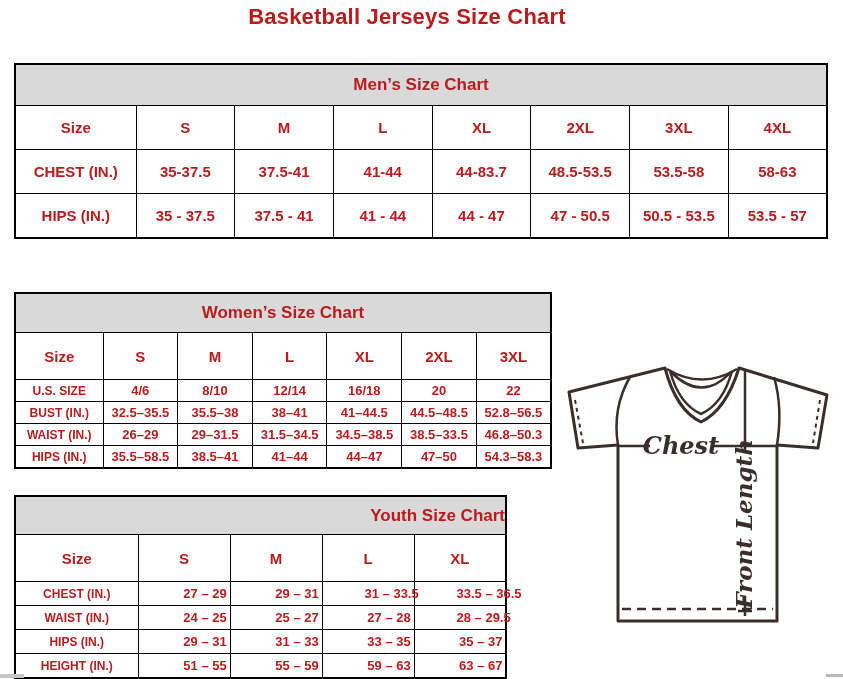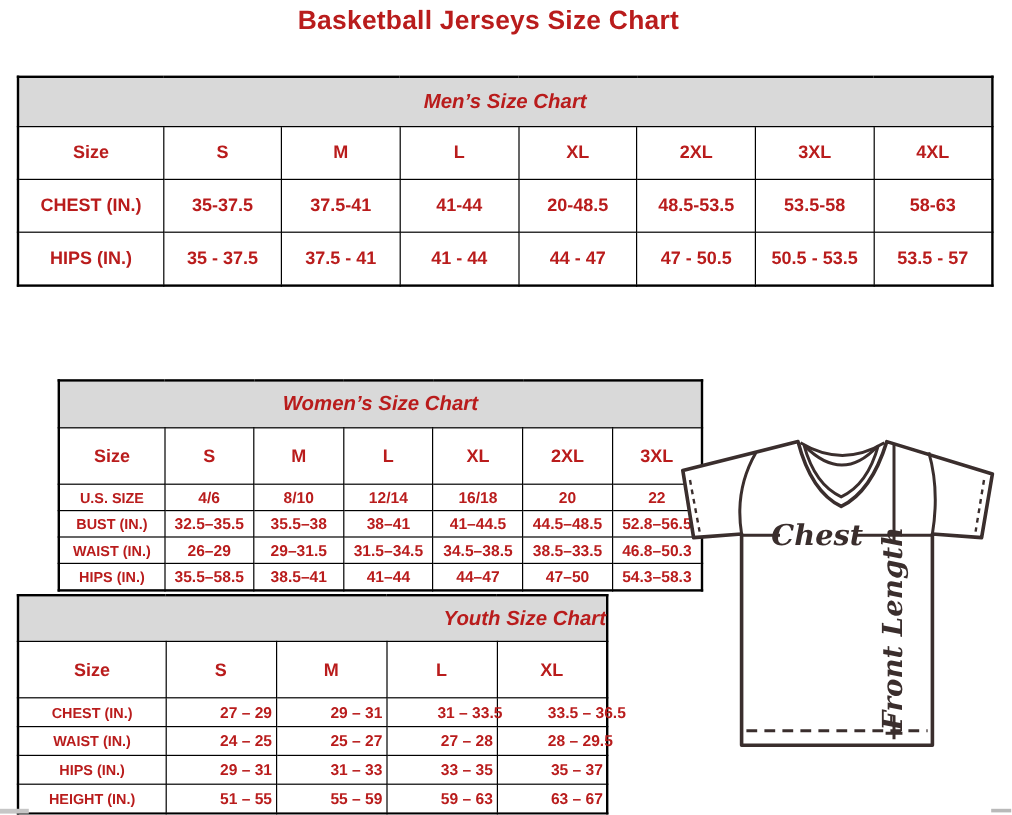--- a/index.html
+++ b/index.html
@@ -2,27 +2,27 @@
 <html><head>
 <meta charset="utf-8">
 <style>
   html,body{margin:0;padding:0;background:#fff;}
   .page{position:relative;width:843px;height:679px;background:#fff;overflow:hidden;
         font-family:"Liberation Sans","DejaVu Sans",sans-serif;color:#b91c1c;}
   .page-title{position:absolute;top:4px;left:0;width:814px;margin:0;text-align:center;
         font-size:22px;font-weight:bold;letter-spacing:.2px;}
   .tbl-wrap{position:absolute;}
   .tbl-wrap.men{left:14px;top:63px;width:814px;}
-  .tbl-wrap.women{left:14px;top:316px;width:538px;margin-left:34px;}
+  .tbl-wrap.women{left:14px;top:292px;width:538px;}
   .tbl-wrap.youth{left:14px;top:495px;width:493px;}
   table.size-table{border-collapse:collapse;table-layout:fixed;width:100%;
         border:2px solid #000;}
   table.size-table th,table.size-table td{border:1px solid #000;text-align:center;
         vertical-align:middle;font-weight:bold;padding:0;white-space:nowrap;}
-  table.size-table tr.title-row th{background:#d9d9d9;font-size:17px;font-style:italic;}
+  table.size-table tr.title-row th{background:#d9d9d9;font-size:17px;}
   
   .tbl-men tr.title-row th{height:40px;}
   .tbl-men tr.cols-row th{height:43px;font-size:15px;}
   .tbl-men tr.data-row th,.tbl-men tr.data-row td{height:43px;font-size:15px;}
   
   .tbl-women tr.title-row th{height:38px;}
   .tbl-women tr.cols-row th{height:46px;font-size:15px;}
   .tbl-women tr.data-row th{height:21px;font-size:12px;}
   .tbl-women tr.data-row td{height:21px;font-size:13px;}
   
@@ -71,21 +71,21 @@
             <th>XL</th>
             <th>2XL</th>
             <th>3XL</th>
             <th>4XL</th>
           </tr>
           <tr class="data-row">
             <th>CHEST (IN.)</th>
             <td>35-37.5</td>
             <td>37.5-41</td>
             <td>41-44</td>
-            <td>20-48.5</td>
+            <td>44-83.7</td>
             <td>48.5-53.5</td>
             <td>53.5-58</td>
             <td>58-63</td>
           </tr>
           <tr class="data-row">
             <th>HIPS (IN.)</th>
             <td>35 - 37.5</td>
             <td>37.5 - 41</td>
             <td>41 - 44</td>
             <td>44 - 47</td>

